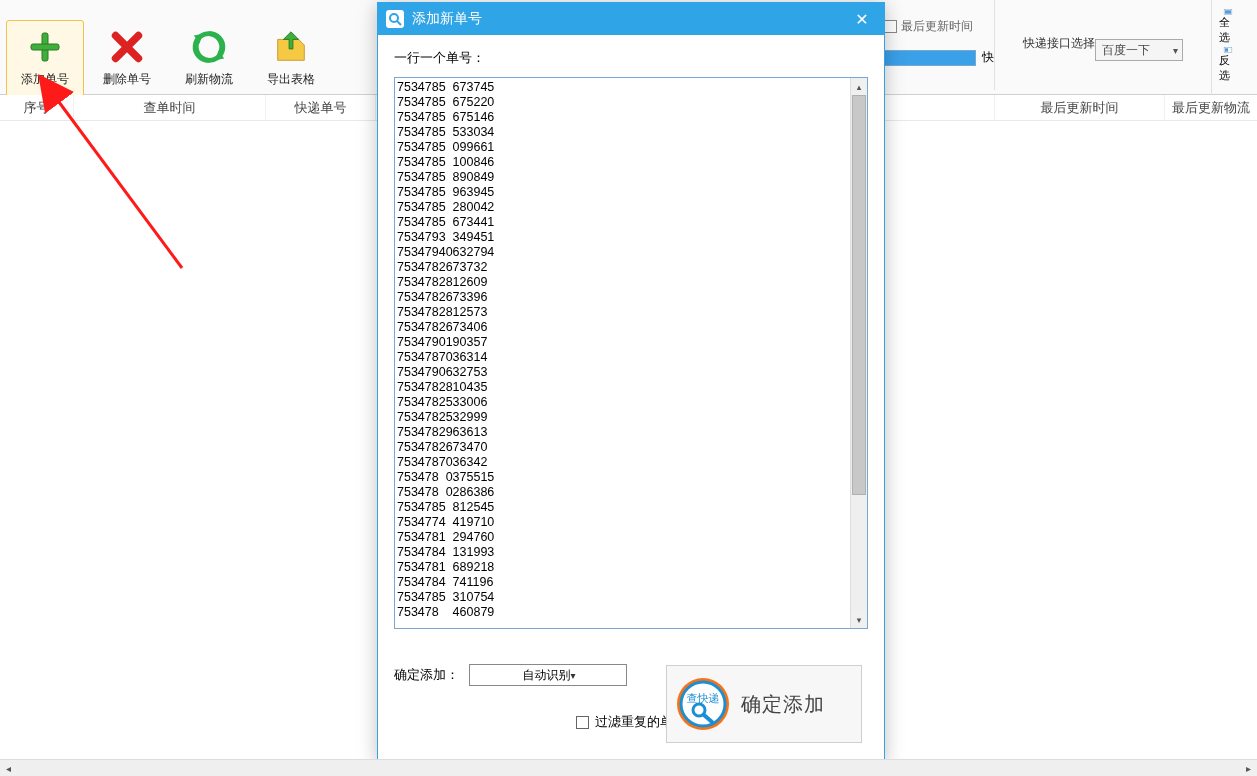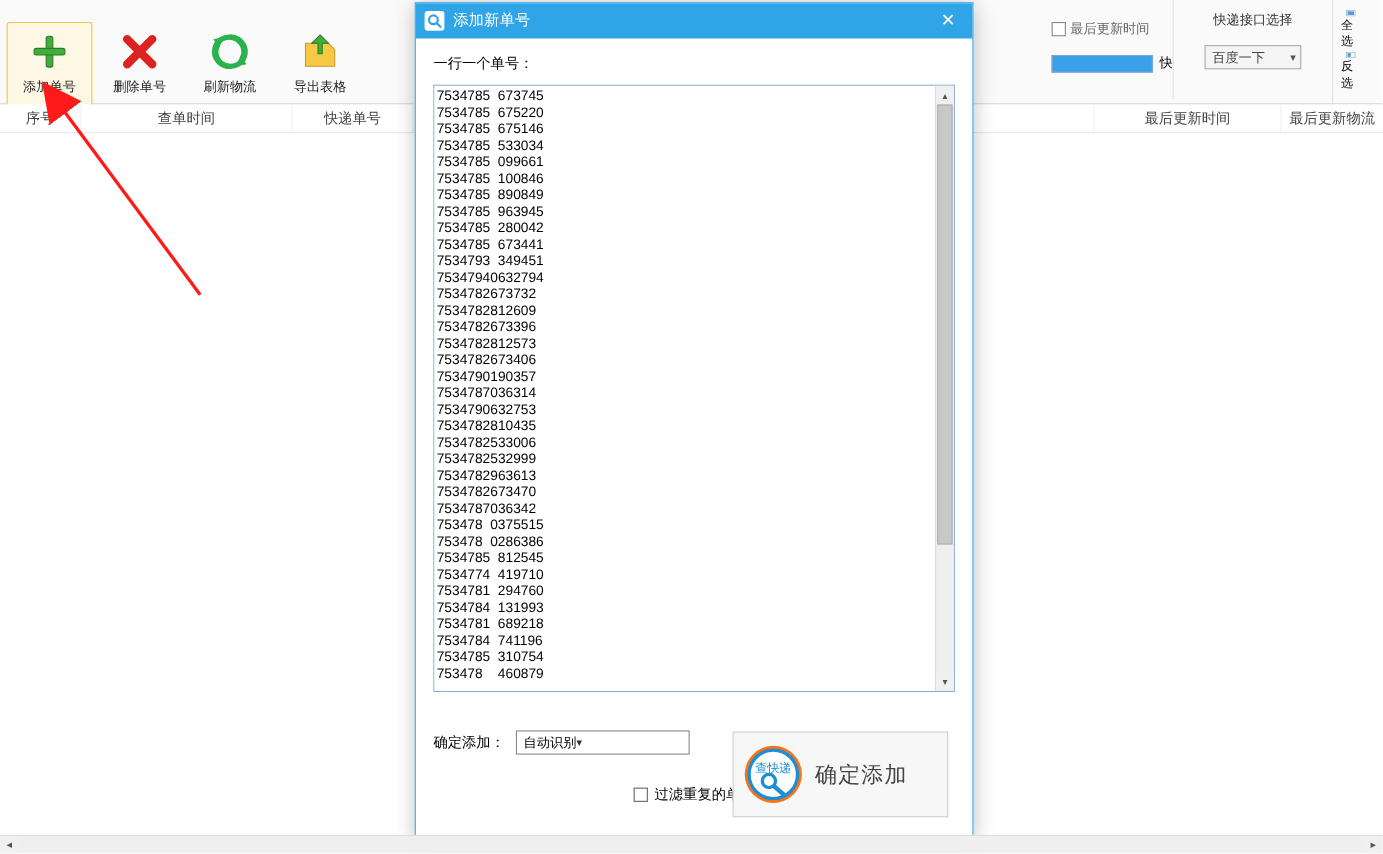--- a/index.html
+++ b/index.html
@@ -76,21 +76,20 @@
     display: flex;
     align-items: center;
     margin-top: 14px;
   }
   .slider-track {
     width: 92px; height: 16px; border: 1px solid #7aa7cf; background: #3aa0e8; position: relative;
   }
   .slider-txt { margin-left: 6px; font-size: 12px; }
   .iface-col {
     display: flex;
-    flex-direction: column;
     align-items: center;
     padding: 10px 28px 0 28px;
     border-left: 1px solid #e0e0e0;
     height: 90px;
   }
   .iface-title { font-size: 12px; color: #333; margin-bottom: 14px; }
   .iface-dd {
     width: 88px; height: 22px; border: 1px solid #aaa; background: #f5f5f5;
     display: flex; align-items: center; justify-content: space-between;
     padding: 0 4px 0 6px; font-size: 12px; color: #444;
@@ -193,21 +192,21 @@
   }
   .row-company {
     display: flex;
     align-items: center;
     height: 70px;
     padding-top: 22px;
   }
   .row-company .lbl { font-size: 13px; margin-right: 10px; }
   .dd {
     width: 158px; height: 22px; border: 1px solid #888; background: #fff;
-    display: flex; align-items: center; justify-content: flex-start;
+    display: flex; align-items: center; justify-content: center;
     padding: 0 4px 0 6px; font-size: 12px;
   }
   .dd .dd-arrow { font-size: 10px; color: #333; }
   .btn-confirm {
     position: absolute;
     right: 22px;
     bottom: 18px;
     width: 196px;
     height: 78px;
     border: 1px solid #cfcfcf;

